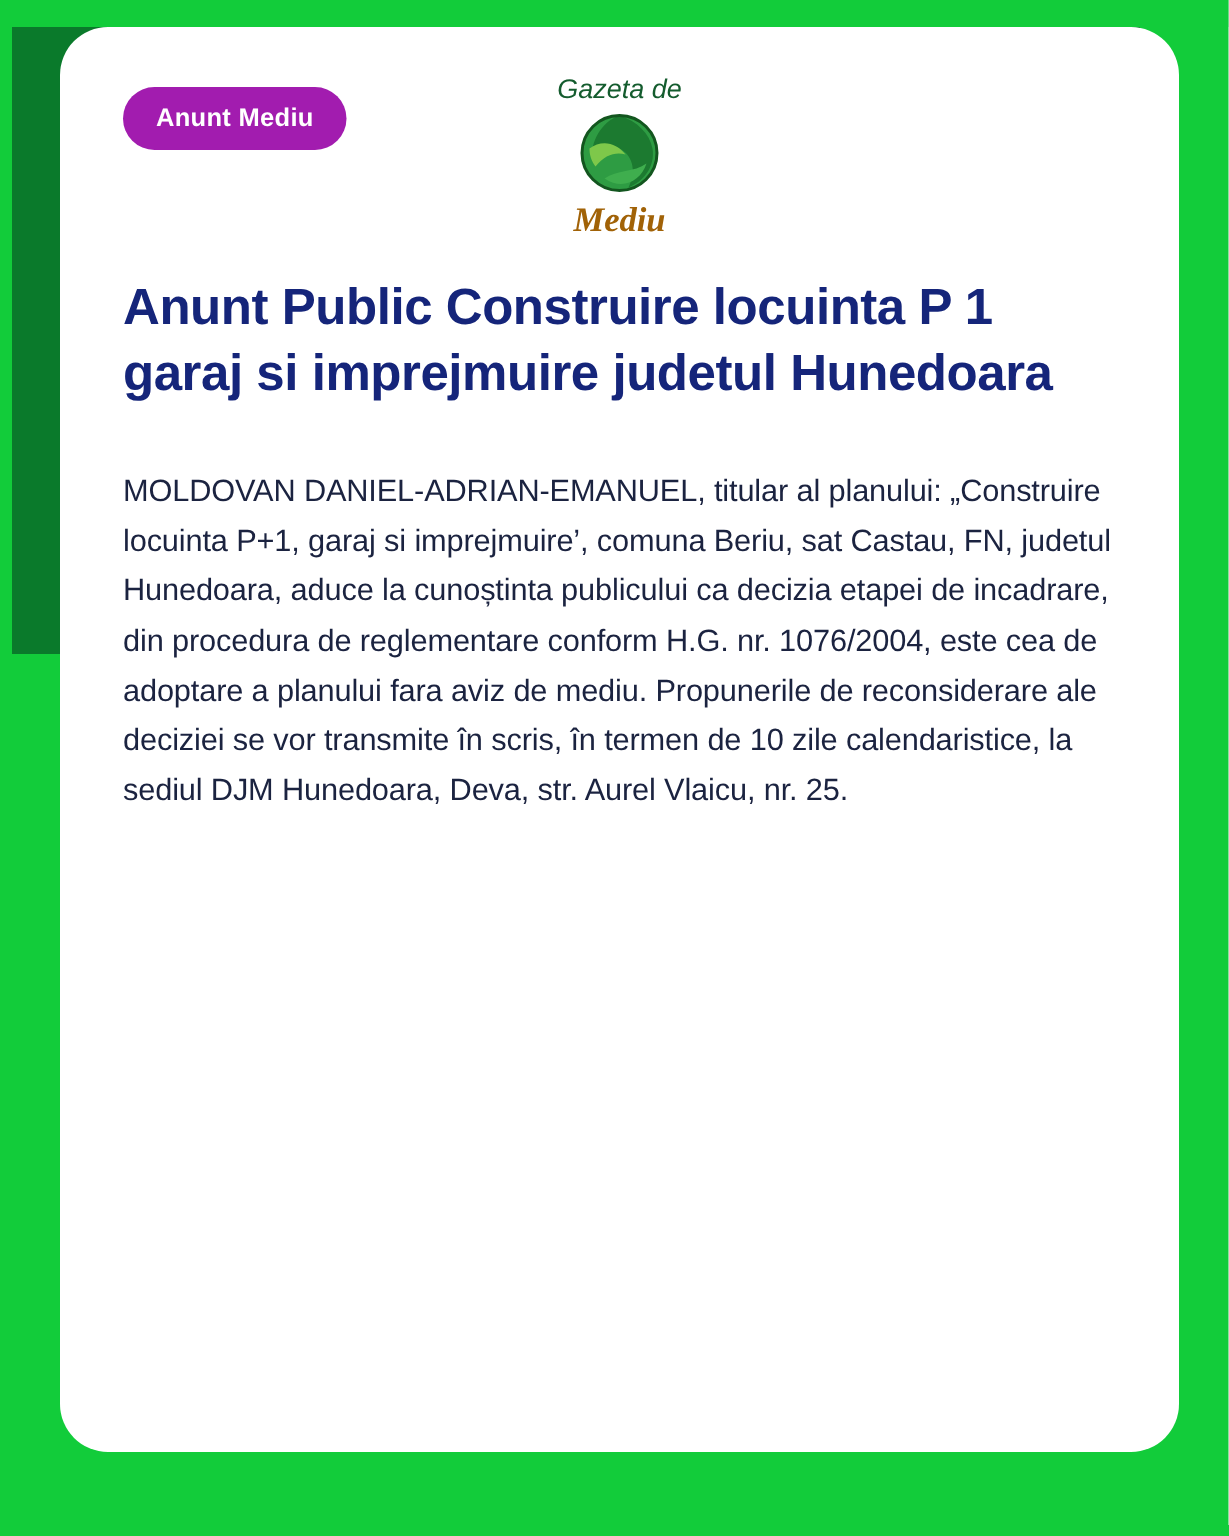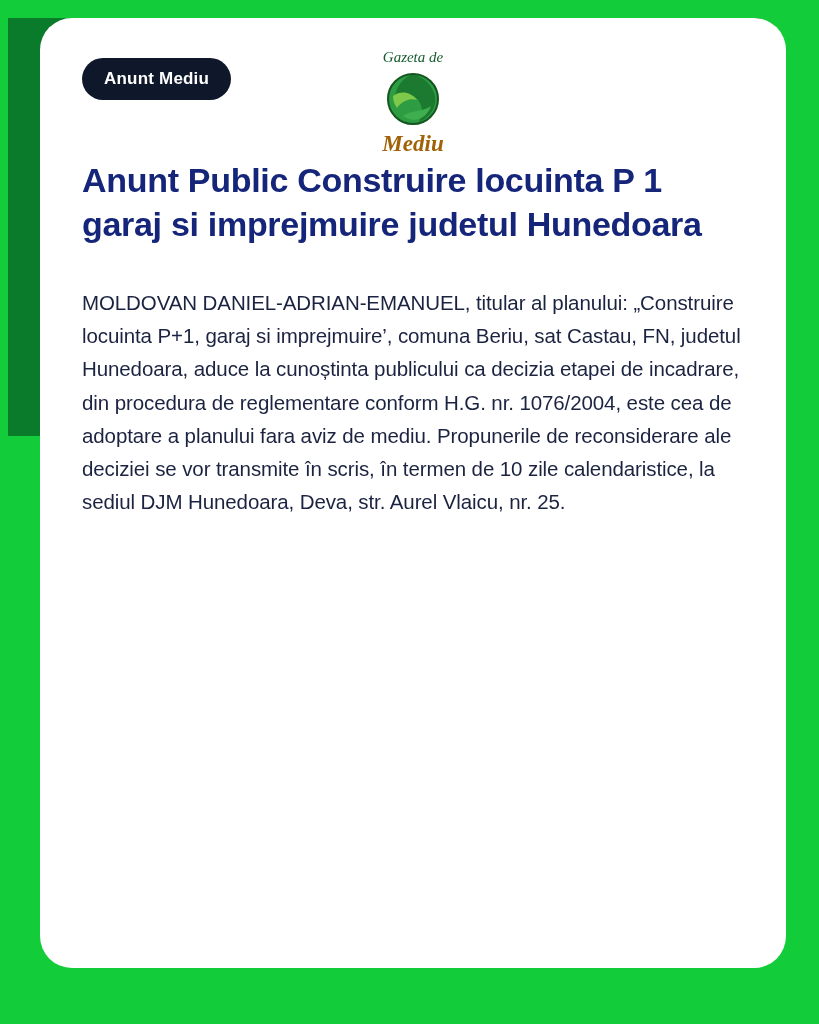--- a/index.html
+++ b/index.html
@@ -41,42 +41,42 @@
     background: #ffffff;
     border-radius: 32px;
     padding: 28px 42px 40px 42px;
   }
   .card-header {
     position: relative;
     height: 110px;
   }
   .badge {
     display: inline-block;
-    background: #0f172a;
+    background: #a21caf;
     color: #ffffff;
     font-size: 17px;
     font-weight: bold;
     letter-spacing: 0.2px;
     padding: 11px 22px;
     border-radius: 22px;
     margin-top: 12px;
   }
   .logo {
     position: absolute;
     left: 50%;
     top: 4px;
     transform: translateX(-50%);
     width: 120px;
     height: 112px;
     text-align: center;
   }
   .logo-top-text {
-    font-family: Liberation Serif, serif;
+    font-family: Liberation Sans, sans-serif;
     font-style: italic;
-    font-size: 15px;
+    font-size: 18px;
     color: #145c2e;
     line-height: 1;
     margin-bottom: 1px;
   }
   .logo-globe {
     width: 64px;
     height: 64px;
     margin: 0 auto;
     position: relative;
   }
@@ -88,21 +88,21 @@
     color: #a16207;
     line-height: 1;
     margin-top: 2px;
   }
   h1.title {
     color: #15257a;
     font-size: 34px;
     font-weight: bold;
     line-height: 1.28;
     letter-spacing: -0.3px;
-    margin-top: 3px;
+    margin-top: 28px;
     margin-bottom: 26px;
   }
   .body-text {
     color: #1b2340;
     font-size: 20.5px;
     line-height: 1.62;
     letter-spacing: -0.1px;
     white-space: pre-wrap;
     margin-top: 40px;
   }

